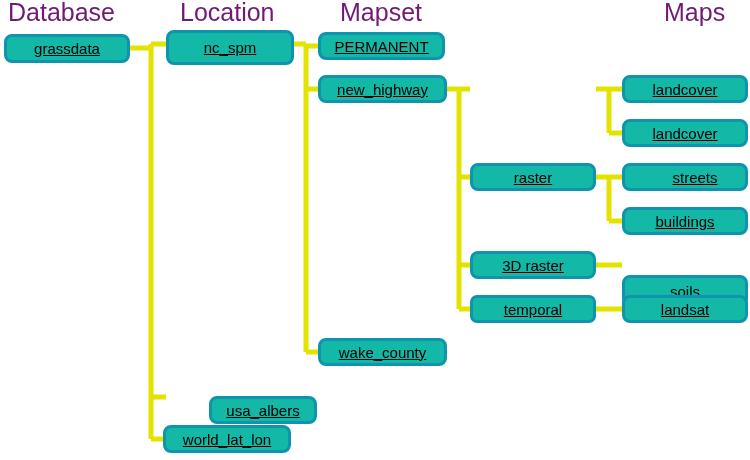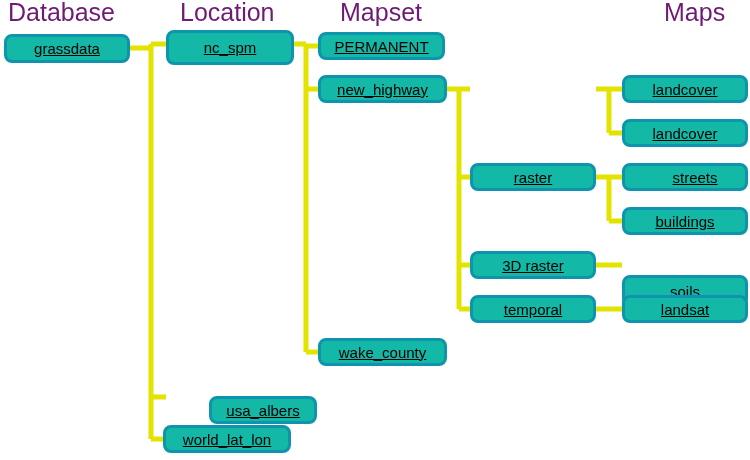--- a/index.html
+++ b/index.html
@@ -84,21 +84,21 @@
   <div class="node" style="left:166px;top:30px;width:128px;height:35px;">nc_spm</div>
   <div class="node" style="left:166px;top:396px;width:108px;height:28px;margin-left:43px;">usa_albers</div>
   <div class="node" style="left:163px;top:425px;width:128px;height:28px;">world_lat_lon</div>
 
   <div class="node" style="left:318px;top:32px;width:127px;height:28px;">PERMANENT</div>
   <div class="node" style="left:318px;top:75px;width:129px;height:28px;">new_highway</div>
   <div class="node" style="left:318px;top:338px;width:129px;height:28px;">wake_county</div>
 
   <div class="node" style="left:470px;top:163px;width:126px;height:28px;">raster</div>
   <div class="node" style="left:470px;top:251px;width:126px;height:28px;">3D raster</div>
-  <div class="node" style="left:470px;top:295px;width:126px;height:28px;">temporal</div>
+  <div class="node" style="left:470px;top:295px;width:126px;height:28px;border-radius:7px;">temporal</div>
 
   <div class="node" style="left:622px;top:75px;width:126px;height:28px;">landcover</div>
   <div class="node" style="left:622px;top:119px;width:126px;height:28px;">landcover</div>
   <div class="node" style="left:622px;top:163px;width:126px;height:28px;padding-left:20px;">streets</div>
   <div class="node" style="left:622px;top:207px;width:126px;height:28px;">buildings</div>
   <div class="node" style="left:622px;top:251px;width:126px;height:32px;margin-top:24px;">soils</div>
   <div class="node" style="left:622px;top:295px;width:126px;height:28px;">landsat</div>
 
 </div>
 

